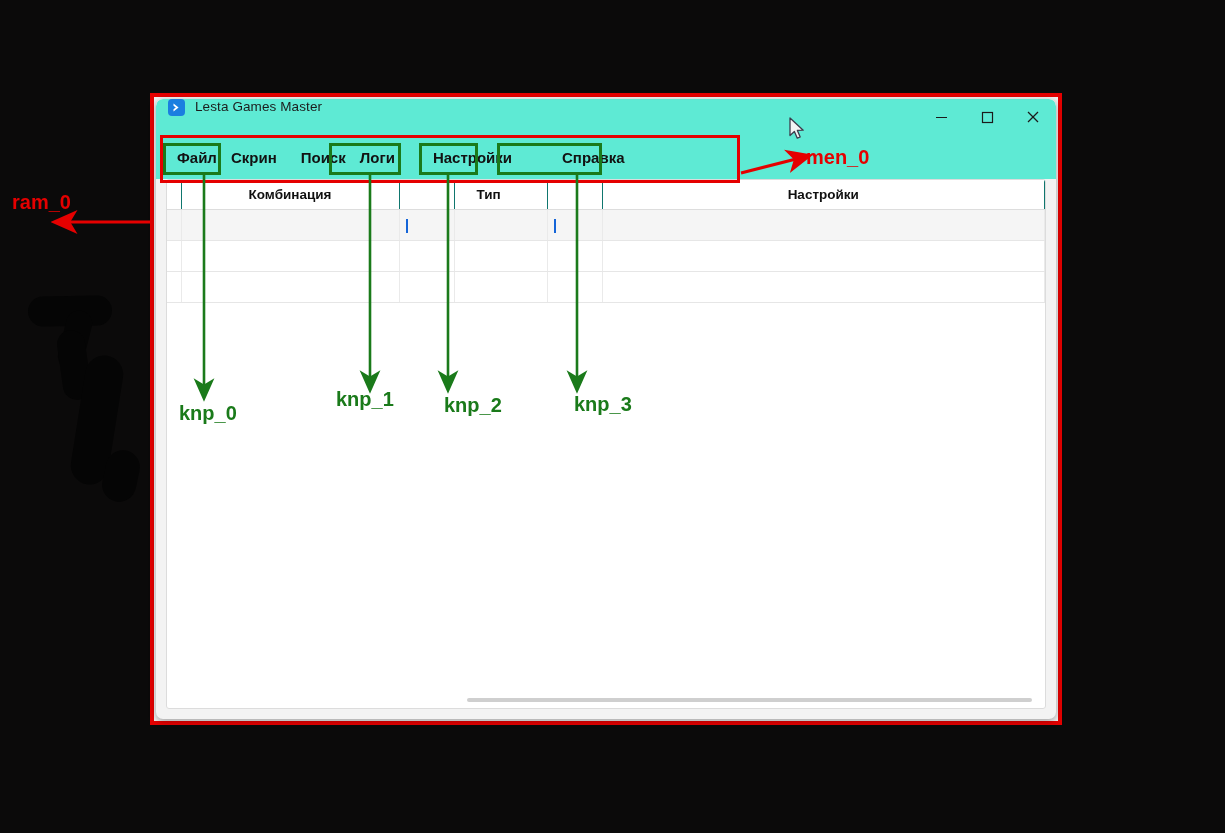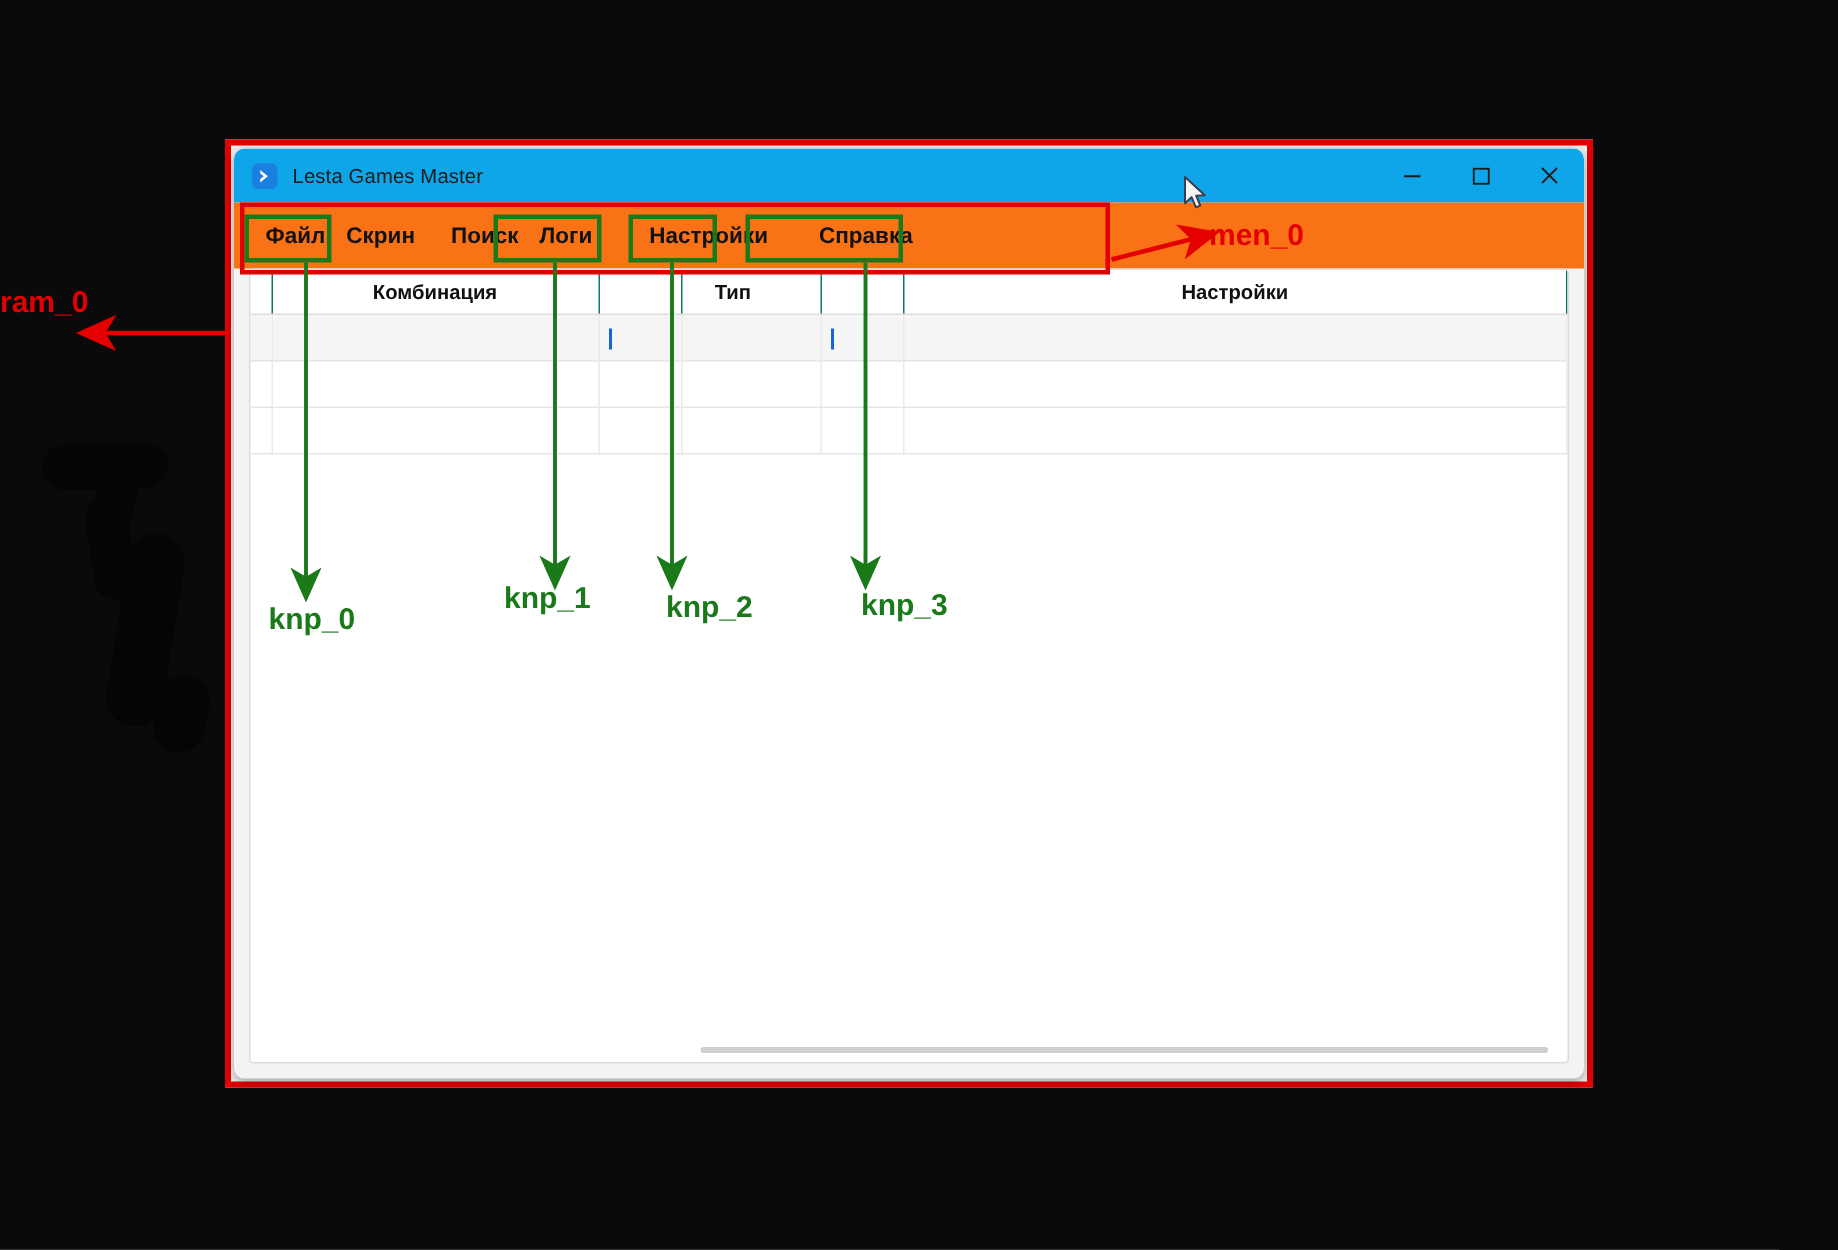--- a/index.html
+++ b/index.html
@@ -69,23 +69,23 @@
     border-radius: 7px;
     box-sizing: border-box;
     overflow: hidden;
     box-shadow: 0 2px 7px rgba(0,0,0,.35);
   }
 
   
   #title-bar {
     position: relative;
     height: 36px;
-    background: #0ea5e9;
+    background: #5eead4;
     display: flex;
-    align-items: center;
+    align-items: flex-start;
     border-top-left-radius: 7px;
     border-top-right-radius: 7px;
   }
   #app-icon {
     width: 17px; height: 17px;
     margin-left: 12px;
     background: #1a7fe0;
     border-radius: 4px;
     display: flex; align-items: center; justify-content: center;
     flex: none;
@@ -107,37 +107,37 @@
     width: 46px; height: 36px;
     display: flex; align-items: center; justify-content: center;
     color: #1b1b1b;
   }
   .win-btn svg { display: block; }
 
   
   #menu-bar {
     position: relative;
     height: 44px;
-    background: #f97316;
+    background: #5eead4;
     display: flex;
     align-items: center;
     padding-left: 14px;
   }
   .menu-item {
     font-size: 15px;
     font-weight: bold;
     color: #121212;
     padding: 4px 7px;
     white-space: nowrap;
   }
   .menu-gap-1 { }
   .menu-gap-2 { margin-left: 10px; }
   .menu-gap-3 { }
   .menu-gap-4 { margin-left: 24px; }
-  .menu-gap-5 { margin-left: 20px; }
+  .menu-gap-5 { margin-left: 36px; }
 
   
   #menu-red-box {
     position: absolute;
     left: 160px; top: 135px;
     width: 580px; height: 48px;
     border: 3px solid #e50000;
     box-sizing: border-box;
     pointer-events: none;
     z-index: 40;
@@ -357,21 +357,21 @@
     <line x1="370" y1="175" x2="370" y2="382" stroke="#1a7a1a" stroke-width="2.6" marker-end="url(#arrow-green)"></line>
     <line x1="448" y1="175" x2="448" y2="382" stroke="#1a7a1a" stroke-width="2.6" marker-end="url(#arrow-green)"></line>
     <line x1="577" y1="175" x2="577" y2="382" stroke="#1a7a1a" stroke-width="2.6" marker-end="url(#arrow-green)"></line>
 
     <line x1="741" y1="173" x2="800" y2="158" stroke="#e50000" stroke-width="3" marker-end="url(#arrow-red)"></line>
 
     <line x1="150" y1="222" x2="64" y2="222" stroke="#e50000" stroke-width="3" marker-end="url(#arrow-red)"></line>
   </svg>
 
   <div class="ann-label ann-red" style="left:806px; top:146px;">men_0</div>
-  <div class="ann-label ann-red" style="left:0;   top:191px;text-align:right;">ram_0</div>
+  <div class="ann-label ann-red" style="left:12px;   top:191px;text-align:right;">ram_0</div>
   <div class="ann-label ann-green" style="left:179px; top:402px;">knp_0</div>
   <div class="ann-label ann-green" style="left:336px; top:388px;">knp_1</div>
   <div class="ann-label ann-green" style="left:444px; top:394px;">knp_2</div>
   <div class="ann-label ann-green" style="left:574px; top:393px;">knp_3</div>
 
   <div id="cursor">
     <svg width="17" height="24" viewBox="0 0 17 24">
       <path d="M1,1 L1,18.5 L5.4,14.4 L8.3,21.2 L11.2,20 L8.4,13.4 L14.2,13.2 Z" fill="#f4f4f4" stroke="#3c3c4c" stroke-width="1.3" stroke-linejoin="round"></path>
     </svg>
   </div>

